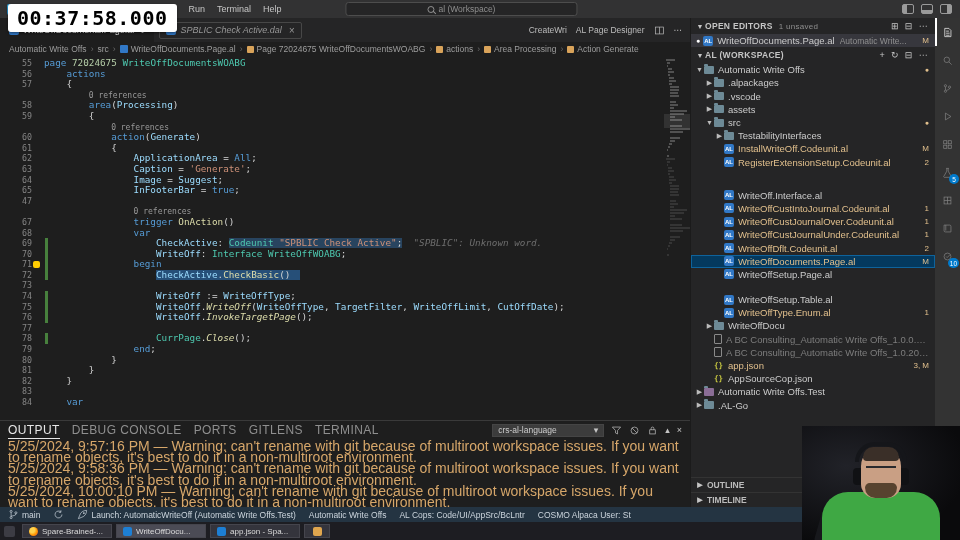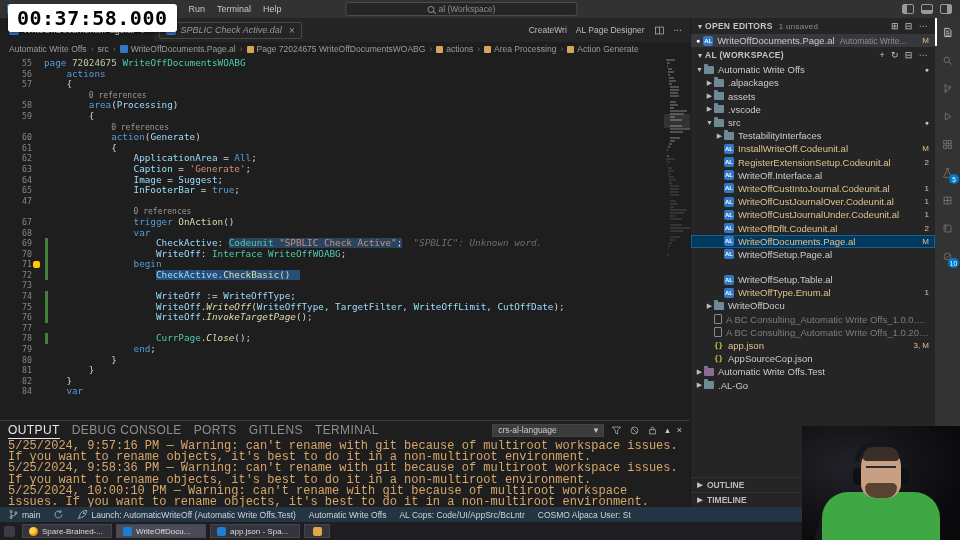--- a/index.html
+++ b/index.html
@@ -56,21 +56,21 @@
   .mm-band{position:absolute;left:0;right:0;height:14px;background:rgba(255,255,255,.09);}
 
   
   .panel{position:absolute;left:0;top:420px;width:690px;height:87px;background:#1e1e1e;border-top:1px solid #3a3a3a;}
   .panel-head{display:flex;align-items:center;height:18px;padding:0 8px;}
   .ptab{font-size:12px;letter-spacing:.4px;color:#8f8f8f;margin-right:12px;height:100%;display:flex;align-items:center;border-bottom:1px solid transparent;}
   .ptab.active{color:#e7e7e7;border-bottom-color:#e7e7e7;}
   .panel-controls{margin-left:auto;display:flex;align-items:center;gap:7px;color:#c5c5c5;}
   .channel-select{display:flex;align-items:center;gap:10px;border:1px solid #454545;background:#3c3c3c;color:#ccc;font-size:8.5px;height:13px;padding:0 5px;min-width:112px;justify-content:space-between;}
   .pc-char{font-size:9px;color:#c5c5c5;}
-  .panel-body{padding:2px 8px;font-family:Liberation Mono, monospace;font-size:12px;line-height:11.2px;color:#d7a76a;overflow:hidden;height:68px;}
+  .panel-body{padding:2px 8px;font-family:Liberation Sans, sans-serif;font-size:14px;line-height:11.2px;color:#d7a76a;overflow:hidden;height:68px;}
 
   
   .sidebar{position:absolute;left:690px;top:18px;width:245px;height:489px;background:#252526;border-left:1px solid #1b1b1b;overflow:hidden;}
   .sec-header{display:flex;align-items:center;height:16px;font-size:8.5px;font-weight:bold;color:#c5c5c5;padding:0 4px;letter-spacing:.3px;}
   .chev{width:10px;flex:0 0 10px;font-size:7px;color:#c5c5c5;text-align:center;}
   .oe-badge{margin-left:6px;color:#8f8f8f;font-weight:normal;font-size:8px;}
   .hdr-icons{margin-left:auto;display:flex;gap:6px;color:#c5c5c5;font-weight:normal;font-size:9px;padding-right:3px;}
   .trow,.oe-item{display:flex;align-items:center;height:13.2px;font-size:9.5px;color:#ccc;padding-right:6px;position:relative;}
   .trow .lbl,.oe-item .lbl{white-space:nowrap;overflow:hidden;text-overflow:ellipsis;}
   .desc{color:#8f8f8f;font-size:8.5px;margin-left:5px;white-space:nowrap;overflow:hidden;}
@@ -242,20 +242,21 @@
           <div class="crow"><span class="gut">73</span><span class="ltxt"></span></div>
           <div class="crow"><span class="gut">74</span><span class="chg"></span><span class="ltxt">                    <span class="tk-var">WriteOff</span><span class="tk-pl"> := </span><span class="tk-var">WriteOffType</span><span class="tk-pl">;</span></span></div>
           <div class="crow"><span class="gut">75</span><span class="chg"></span><span class="ltxt">                    <span class="tk-var">WriteOff</span><span class="tk-pl">.</span><span class="tk-fni">WriteOff</span><span class="tk-pl">(</span><span class="tk-var">WriteOffType</span><span class="tk-pl">, </span><span class="tk-var">TargetFilter</span><span class="tk-pl">, </span><span class="tk-var">WriteOffLimit</span><span class="tk-pl">, </span><span class="tk-var">CutOffDate</span><span class="tk-pl">);</span></span></div>
           <div class="crow"><span class="gut">76</span><span class="chg"></span><span class="ltxt">                    <span class="tk-var">WriteOff</span><span class="tk-pl">.</span><span class="tk-fni">InvokeTargetPage</span><span class="tk-pl">();</span></span></div>
           <div class="crow"><span class="gut">77</span><span class="ltxt"></span></div>
           <div class="crow"><span class="gut">78</span><span class="chg"></span><span class="ltxt">                    <span class="tk-type">CurrPage</span><span class="tk-pl">.</span><span class="tk-fni">Close</span><span class="tk-pl">();</span></span></div>
           <div class="crow"><span class="gut">79</span><span class="ltxt">                <span class="tk-kw">end</span><span class="tk-pl">;</span></span></div>
           <div class="crow"><span class="gut">80</span><span class="ltxt">            <span class="tk-pl">}</span></span></div>
           <div class="crow"><span class="gut">81</span><span class="ltxt">        <span class="tk-pl">}</span></span></div>
           <div class="crow"><span class="gut">82</span><span class="ltxt">    <span class="tk-pl">}</span></span></div>
+          <div class="crow"><span class="gut">83</span><span class="ltxt"></span></div>
           <div class="crow"><span class="gut">84</span><span class="ltxt">    <span class="tk-kw">var</span></span></div>
         </div>
       <div class="minimap" id="minimap">
           <div class="mbar" style="width: 9.36px; margin-left: 0px;"></div>
           <div class="mbar" style="width: 2.86px; margin-left: 0.88px;"></div>
           <div class="mbar" style="width: 1.3px; margin-left: 0.88px;"></div>
           <div class="mbar" style="width: 4.16px; margin-left: 1.76px;"></div>
           <div class="mbar" style="width: 6.24px; margin-left: 1.76px;"></div>
           <div class="mbar" style="width: 2.34px; margin-left: 1.76px;"></div>
           <div class="mbar" style="width: 5.2px; margin-left: 2.64px;"></div>
@@ -403,26 +404,26 @@
           <span class="dot-badge">●</span>
         </div>
         <div class="trow" style="padding-left: 14px;">
           <span class="tchev">▶</span>
           <span class="fold-ico"></span>
           <span class="lbl">.alpackages</span>
         </div>
         <div class="trow" style="padding-left: 14px;">
           <span class="tchev">▶</span>
           <span class="fold-ico"></span>
-          <span class="lbl">assets</span>
+          <span class="lbl">.vscode</span>
         </div>
         <div class="trow" style="padding-left: 14px;">
           <span class="tchev">▶</span>
           <span class="fold-ico"></span>
-          <span class="lbl">.vscode</span>
+          <span class="lbl">assets</span>
         </div>
         <div class="trow" style="padding-left: 14px;">
           <span class="tchev">▼</span>
           <span class="fold-ico"></span>
           <span class="lbl">src</span>
           <span class="dot-badge">●</span>
         </div>
         <div class="trow" style="padding-left: 24px;">
           <span class="tchev">▶</span>
           <span class="fold-ico"></span>
@@ -433,21 +434,21 @@
           <span class="al-ico al-file">AL</span>
           <span class="lbl">InstallWriteOff.Codeunit.al</span>
           <span class="badge">M</span>
         </div>
         <div class="trow mod" style="padding-left: 24px;">
           <span class="tchev"></span>
           <span class="al-ico al-file">AL</span>
           <span class="lbl">RegisterExtensionSetup.Codeunit.al</span>
           <span class="badge">2</span>
         </div>
-        <div class="trow" style="padding-left: 24px;">
+        <div class="trow" style="padding-left: 24px; margin-top: 20px;">
           <span class="tchev"></span>
           <span class="al-ico al-file">AL</span>
           <span class="lbl">WriteOff.Interface.al</span>
         </div>
         <div class="trow mod" style="padding-left: 24px;">
           <span class="tchev"></span>
           <span class="al-ico al-file">AL</span>
           <span class="lbl">WriteOffCustIntoJournal.Codeunit.al</span>
           <span class="badge">1</span>
         </div>

